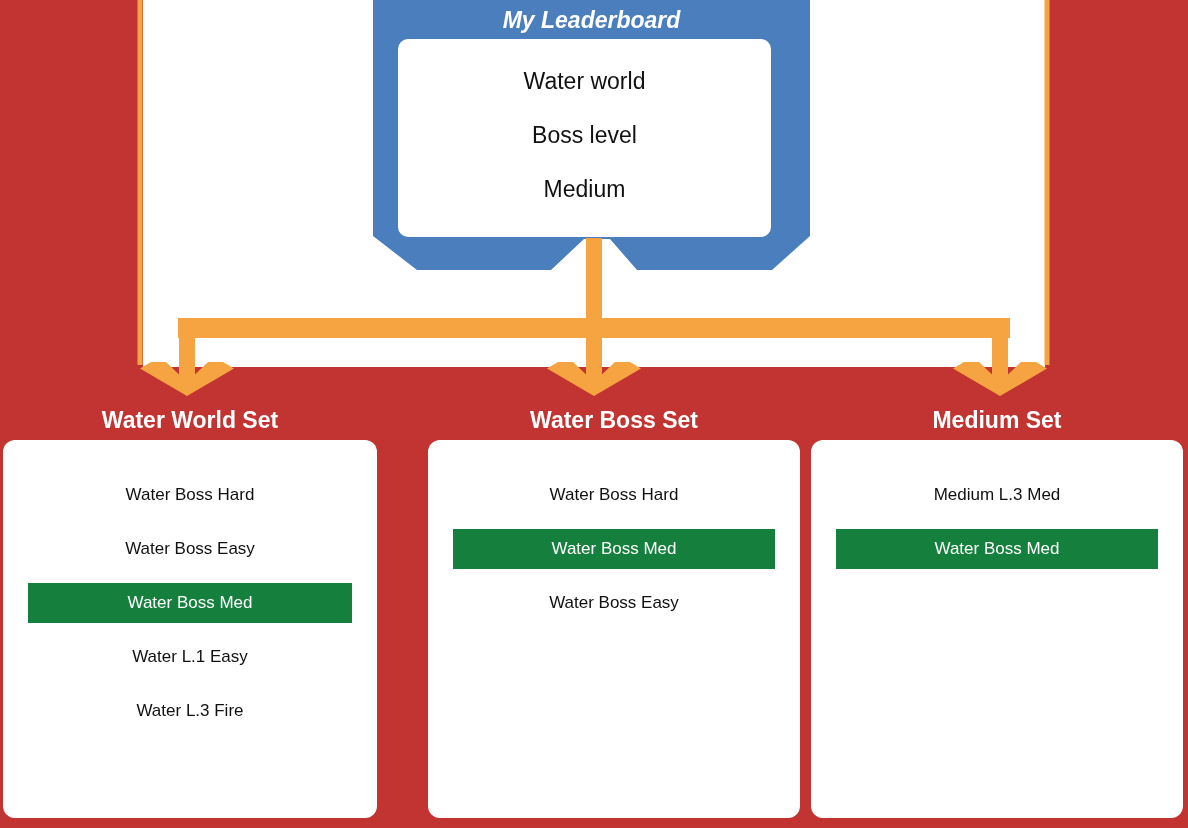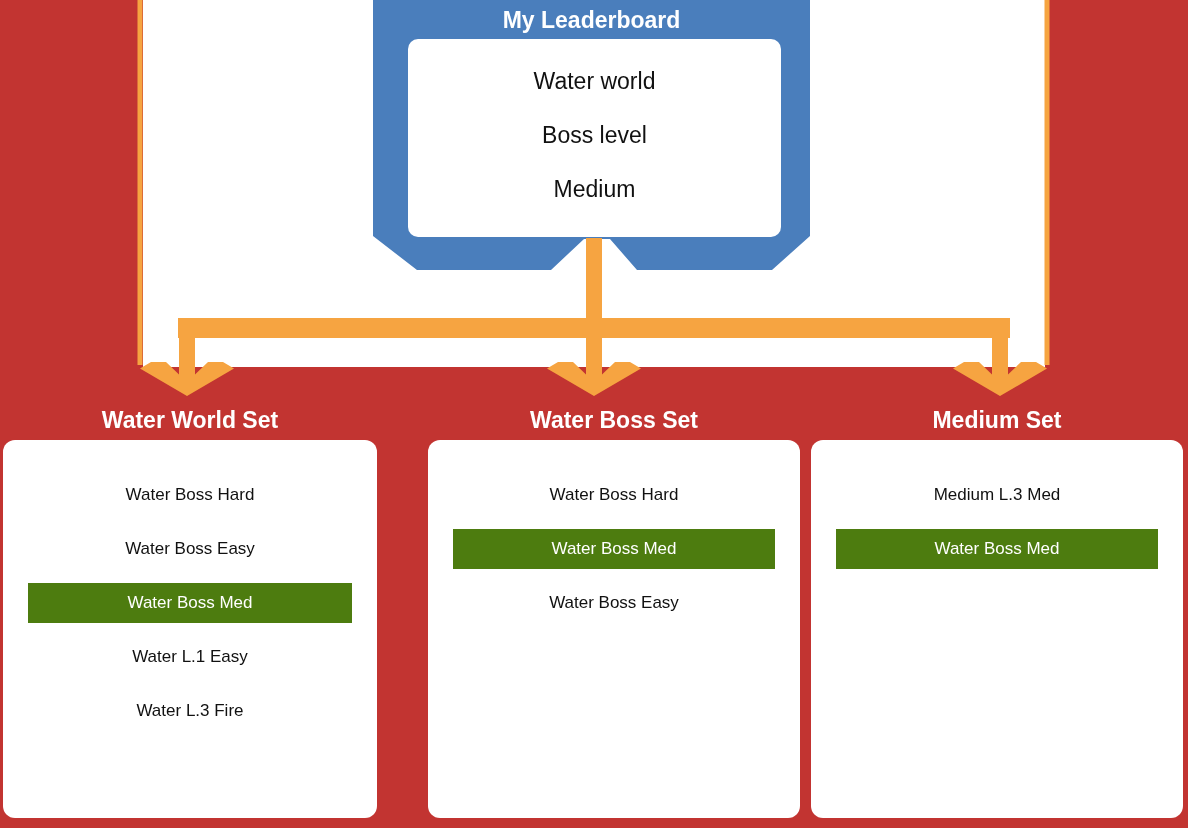--- a/index.html
+++ b/index.html
@@ -11,24 +11,24 @@
     font-family:"Liberation Sans", sans-serif;
   }
   .white-top{
     position:absolute;left:143px;top:0;width:902px;height:367px;
     background:#ffffff;
   }
   svg.connectors{position:absolute;left:0;top:0;width:1188px;height:828px;}
   .leaderboard-title{
     position:absolute;left:373px;top:0;width:437px;height:40px;
     display:flex;align-items:center;justify-content:center;
-    color:#ffffff;font-size:23px;font-weight:700;
+    color:#ffffff;font-size:23px;font-weight:700;font-style:italic;
   }
   .panel{
-    position:absolute;left:408px;top:39px;width:373px;height:198px;
+    position:absolute;left:398px;top:39px;width:373px;height:198px;
     background:#ffffff;border-radius:10px;
     padding-top:15px;box-sizing:border-box;
   }
   .prow{
     height:54px;display:flex;align-items:center;justify-content:center;
     color:#111111;font-size:23px;
   }
   .set-title{
     position:absolute;top:404px;height:32px;
     display:flex;align-items:center;justify-content:center;
@@ -43,21 +43,21 @@
   .t2,.c2{left:428px;width:372px;}
   .t3,.c3{left:811px;width:372px;}
   .row{
     height:54px;display:flex;align-items:center;justify-content:center;
     color:#111111;font-size:17px;
   }
   .row.highlighted{padding:0 25px;}
   .pill{
     display:flex;align-items:center;justify-content:center;
     width:100%;height:40px;
-    background:#4d7c0f;color:#ffffff;
+    background:#15803d;color:#ffffff;
   }
 </style>
 </head>
 <body>
 
 <div class="stage">
 
   <div class="white-top"></div>
 
   <svg class="connectors" viewBox="0 0 1188 828">

